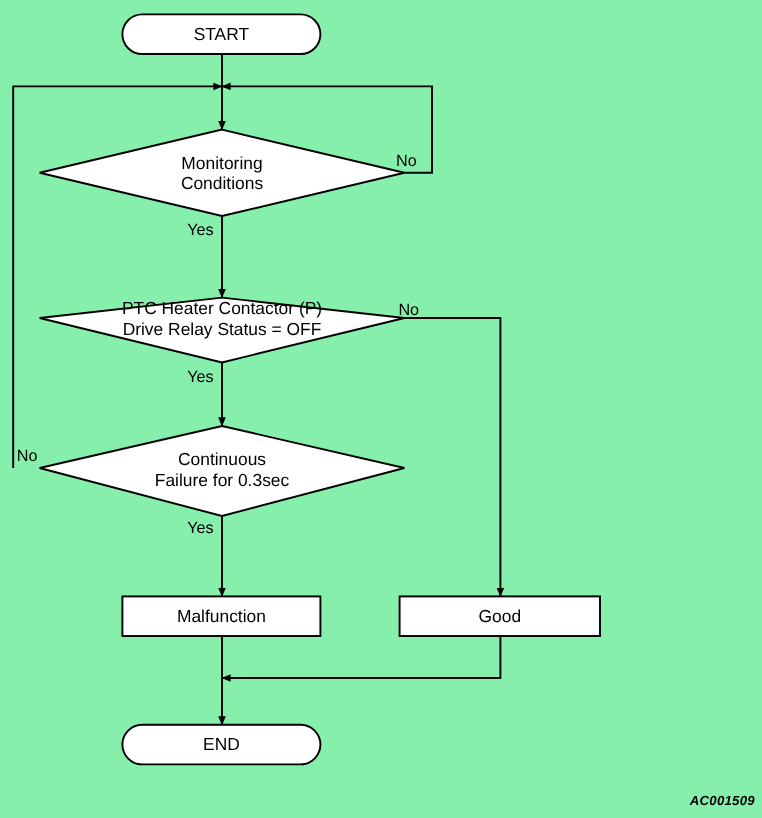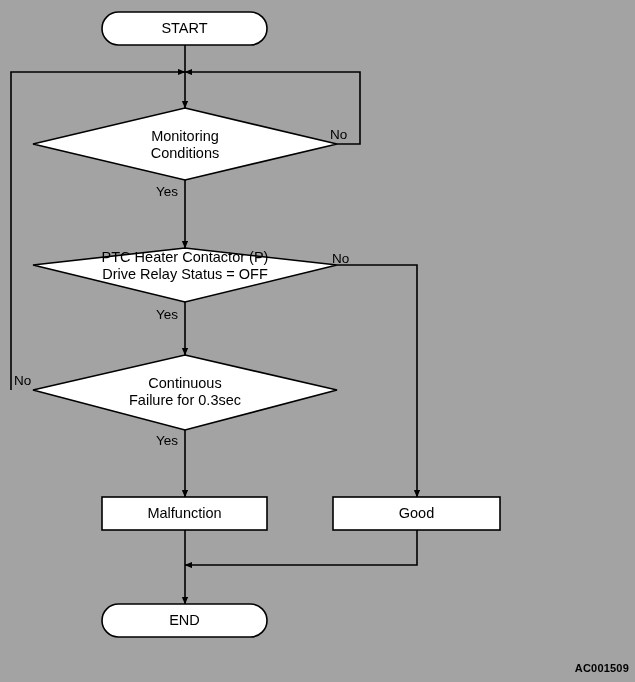--- a/index.html
+++ b/index.html
@@ -7,21 +7,21 @@
     padding: 0;
     background: #ffffff;
   }
   body {
     font-family: "Liberation Sans", sans-serif;
   }
   #canvas {
     position: relative;
     width: 635px;
     height: 682px;
-    background: #a3a3a3;
+    background: #86efac;
     overflow: hidden;
   }
   #flow-svg {
     position: absolute;
     left: 0;
     top: 0;
     width: 635px;
     height: 682px;
   }
   .node-shape {
@@ -58,20 +58,21 @@
   .figure-id {
     position: absolute;
     right: 6px;
     bottom: 8px;
     font-family: "Liberation Sans", sans-serif;
     font-size: 11px;
     font-weight: bold;
     letter-spacing: 0.2px;
     color: #000000;
     white-space: nowrap;
+    font-style: italic;
   }
 </style>
 </head>
 <body>
 
 <div id="canvas">
 
   <svg id="flow-svg" viewBox="0 0 635 682">
     <defs>
       <marker id="arrow" markerWidth="9" markerHeight="9" refX="7.2" refY="3.2" orient="auto" markerUnits="userSpaceOnUse">

